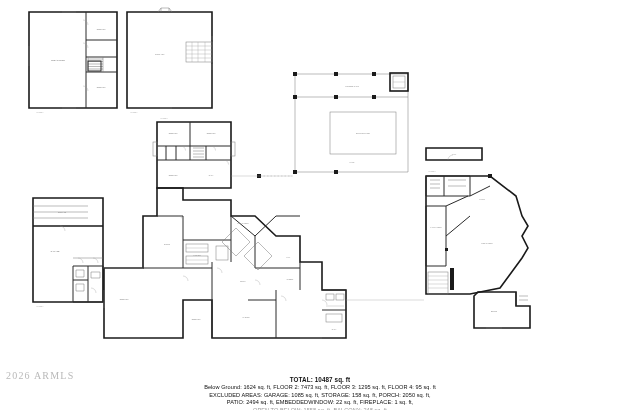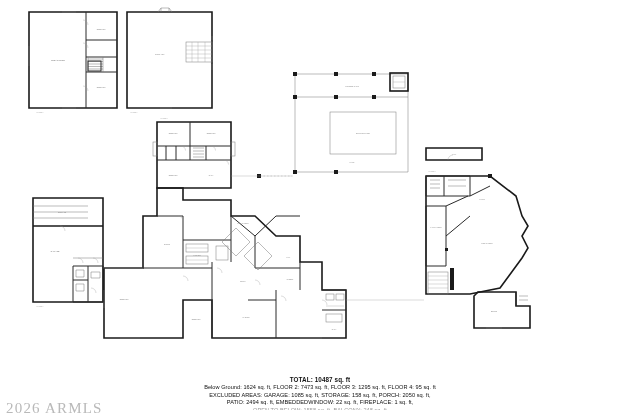--- a/index.html
+++ b/index.html
@@ -8,22 +8,22 @@
     font-family:"Liberation Sans", sans-serif;
     color:#1a1a1a;
     position:relative;
     overflow:hidden;
   }
   #plan-canvas{position:absolute;left:0;top:0;width:640px;height:417px;}
 
   
   .watermark{
     position:absolute;
-    left:6px; top:400px;
-    font-size:15px;
+    left:6px; top:370px;
+    font-size:10px;
     letter-spacing:1.2px;
     color:#b9b9b9;
     font-family:"Liberation Serif", serif;
     user-select:none;
     white-space:nowrap;
   }
 
   
   .summary{
     position:absolute;

